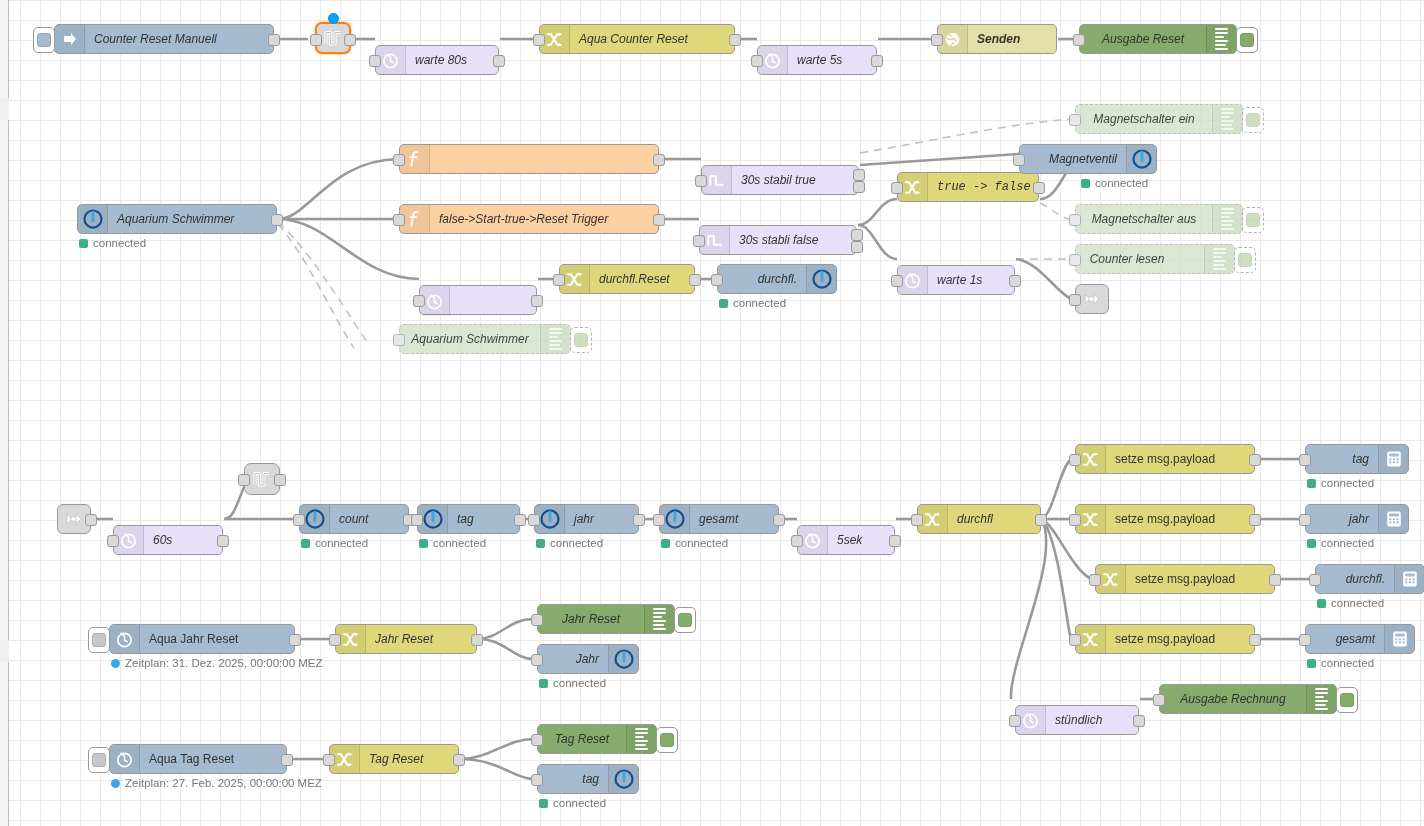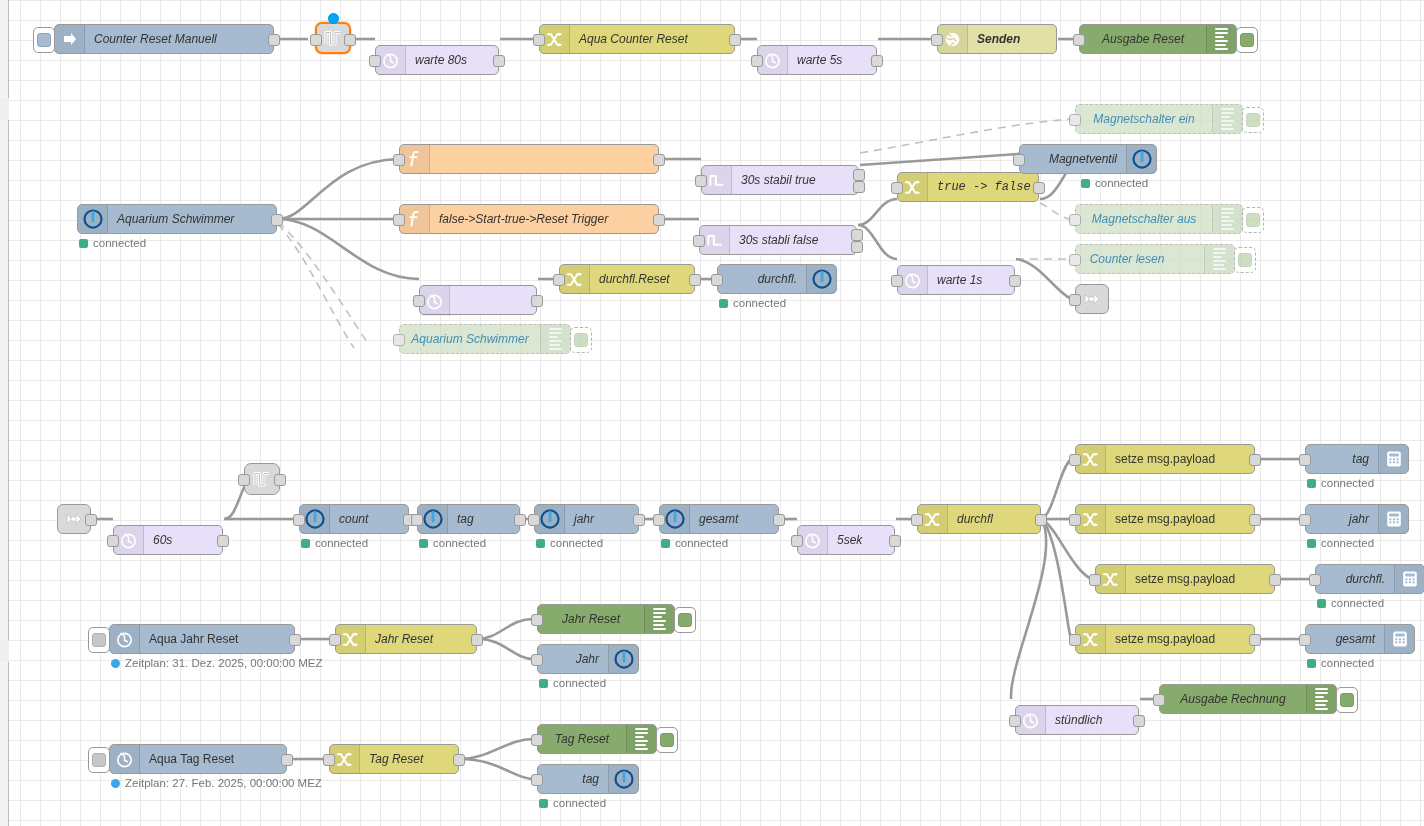--- a/index.html
+++ b/index.html
@@ -144,21 +144,21 @@
   .status .dot {
     width: 9px; height: 9px; border-radius: 2px;
     background: #3fae85; margin-right: 5px; display:inline-block;
   }
   .status .dot.blue { background: #3ba7e8; border-radius: 50%; }
 
   
   .node.disabled {
     border: 1px dashed #aaa;
     background: #cfe0c3;
-    color: #0369a1;
+    color: #000000;
     opacity: 0.75;
   }
   .node.disabled .ico { background: rgba(0,0,0,0.04); }
   .node.disabled .lamp { border-style: dashed; background: rgba(255,255,255,0.6); }
   .node.disabled .lamp i { background:#bdd4ae; border-color:#b3c9a5; }
   .node.disabled .port { background:#e2e2e2; }
 
   
   .node.small {
     width: 36px; height: 32px; border-radius: 7px;

